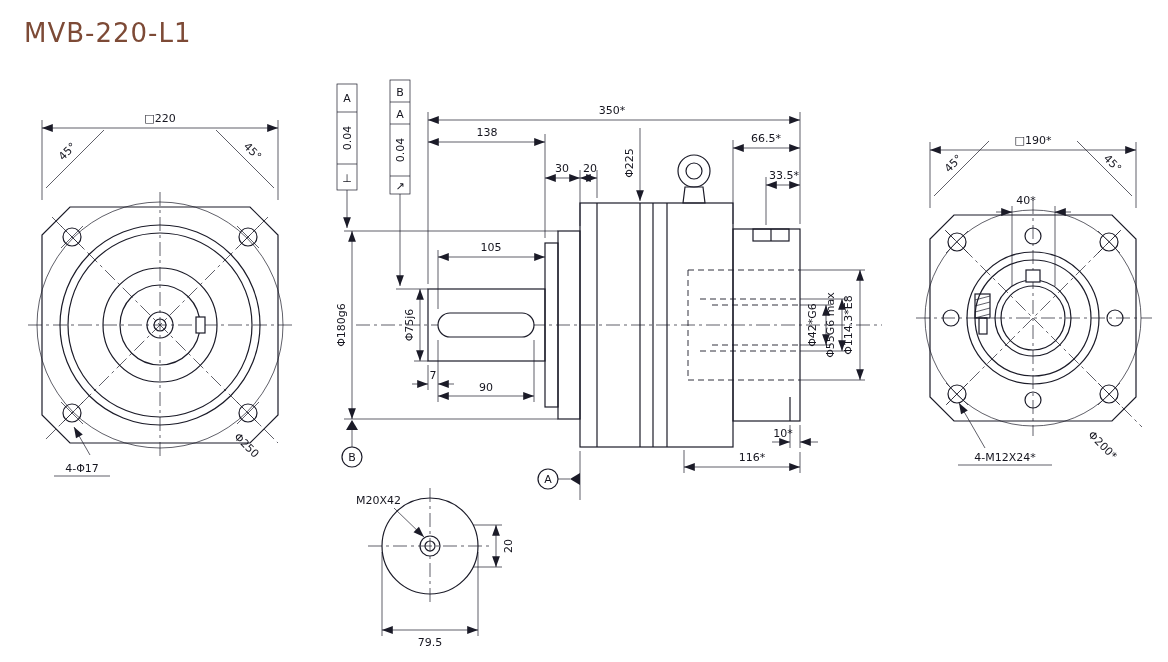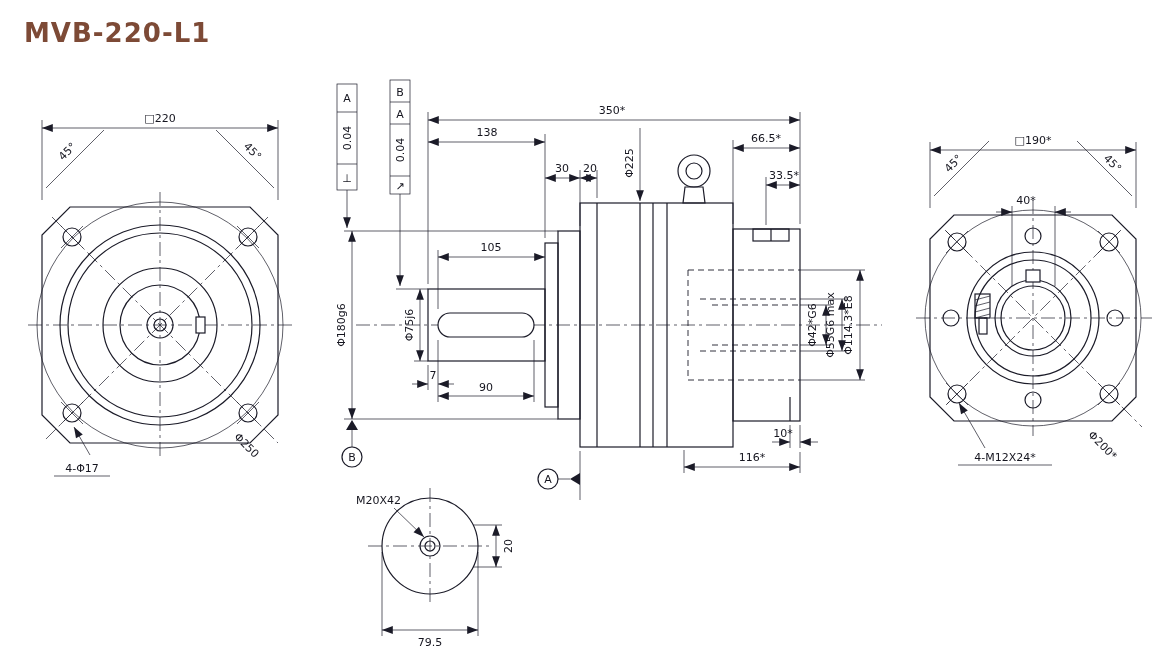--- a/index.html
+++ b/index.html
@@ -1,18 +1,18 @@
 <!DOCTYPE html>
 <html><head>
 <meta charset="utf-8">
 <style>
   html,body{margin:0;padding:0;background:#ffffff;}
   #page{position:relative;width:1168px;height:662px;background:#ffffff;overflow:hidden;
         font-family:"DejaVu Sans",sans-serif;}
-  #title{position:absolute;left:24px;top:18px;font-size:26px;font-weight:bold;
+  #title{position:absolute;left:24px;top:18px;font-size:26px;font-weight:normal;
          color:#7d4a36;letter-spacing:1px;}
   svg{position:absolute;left:0;top:0;}
   svg text{font-family:"DejaVu Sans",sans-serif;font-size:11px;fill:#15151f;}
   .ol{fill:none;stroke:#1b1b28;stroke-width:1.2;}
   .olf{fill:#ffffff;stroke:#1b1b28;stroke-width:1.2;}
   .tl{fill:none;stroke:#1b1b28;stroke-width:0.7;}
   .cl{fill:none;stroke:#1b1b28;stroke-width:0.7;stroke-dasharray:14 4 3 4;}
   .hid{fill:none;stroke:#1b1b28;stroke-width:0.9;stroke-dasharray:6 4;}
   .fil{fill:#1b1b28;stroke:none;}
 </style>

